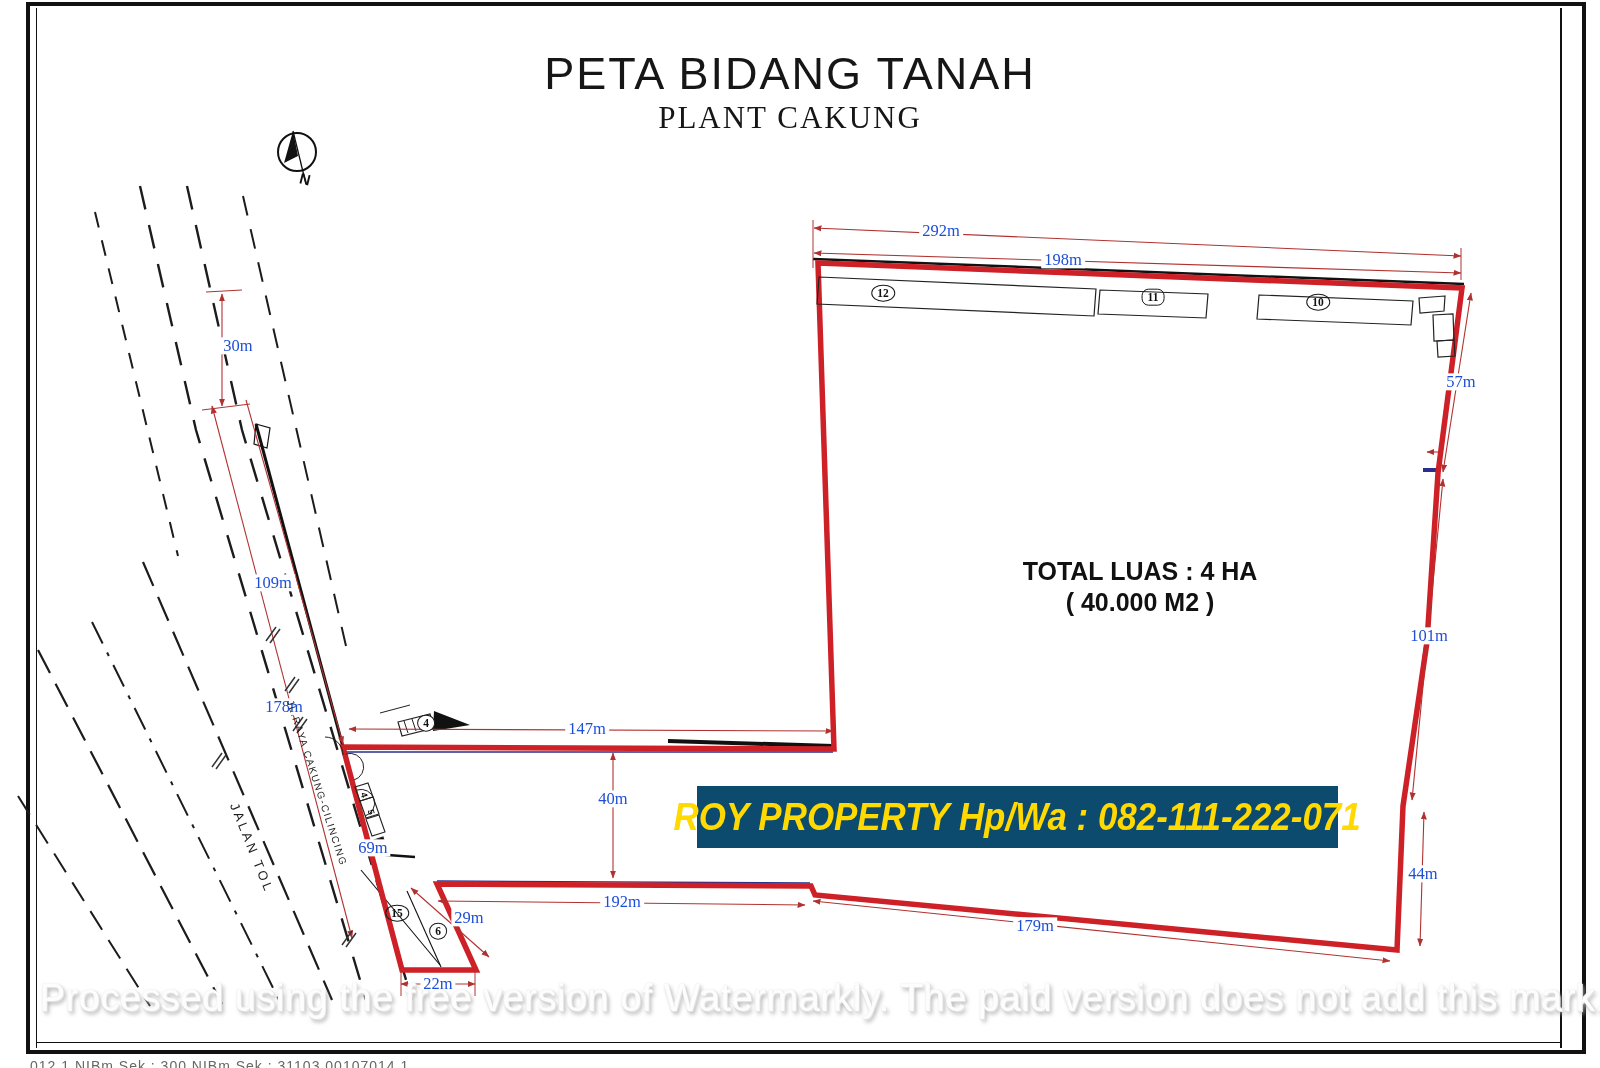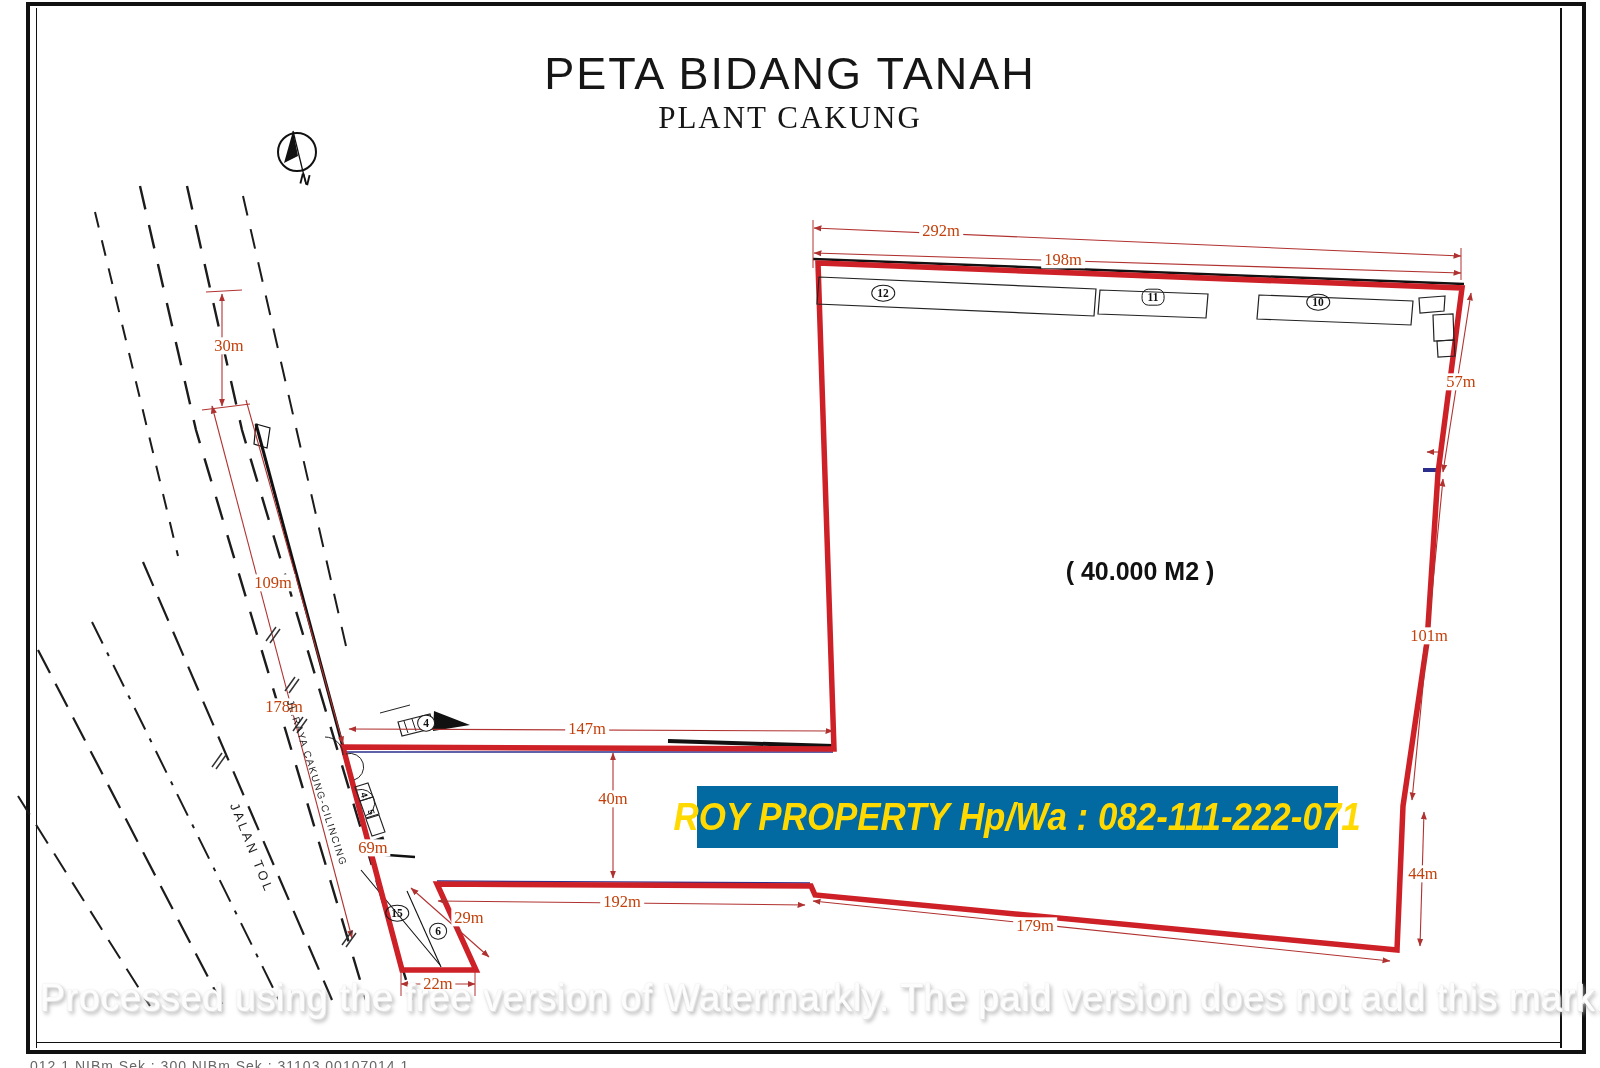--- a/index.html
+++ b/index.html
@@ -7,37 +7,37 @@
         font-family:"Liberation Sans",sans-serif;}
   
   .frame{position:absolute;background:#111;}
   
   .title-main{position:absolute;left:0;top:48px;width:1580px;text-align:center;
       font-size:45px;letter-spacing:2px;color:#161616;font-family:"Liberation Sans",sans-serif;}
   .title-sub{position:absolute;left:0;top:100px;width:1580px;text-align:center;
       font-size:31px;letter-spacing:2px;color:#161616;font-family:"Liberation Serif",serif;font-weight:500;}
   
   .lbl{position:absolute;transform:translate(-50%,-50%);font-family:"Liberation Serif",serif;
-      font-size:16.5px;color:#c2410c;background:#fff;padding:0 3px;white-space:nowrap;line-height:1.05;}
+      font-size:16.5px;color:#1d4ed8;background:#fff;padding:0 3px;white-space:nowrap;line-height:1.05;}
   
   .oval{position:absolute;transform:translate(-50%,-50%);border:1.3px solid #1a1a1a;border-radius:50%;
       font-family:"Liberation Serif",serif;font-weight:bold;font-size:11.5px;color:#111;
       padding:1px 5px;line-height:1.1;white-space:nowrap;}
   .oval.bgw{background:#fff;}
   
   .rot{position:absolute;transform:translate(-50%,-50%) rotate(68deg);white-space:nowrap;color:#1d1d1d;}
   .road-toll{font-size:13px;letter-spacing:3px;}
   .road-main{font-size:10px;letter-spacing:1.5px;transform:translate(-50%,-50%) rotate(72deg);}
   .unit-num{font-size:9px;color:#111;transform:translate(-50%,-50%) rotate(73deg);font-weight:bold;}
   .north-n{position:absolute;transform:translate(-50%,-50%) rotate(14deg);font-size:15px;font-weight:700;color:#111;}
   
   .area-note{position:absolute;left:980px;top:556px;width:320px;text-align:center;color:#111;
       font-weight:bold;font-size:25px;line-height:31px;font-family:"Liberation Sans",sans-serif;}
   
-  .banner{position:absolute;left:697px;top:786px;width:641px;height:62px;background:#0369a1;
+  .banner{position:absolute;left:697px;top:786px;width:641px;height:62px;background:#0c4a6e;
       display:flex;align-items:center;justify-content:center;}
   .banner span{font-style:italic;font-weight:bold;font-size:36px;color:#ffd900;
       letter-spacing:0px;transform:scale(.97,1.08);white-space:nowrap;}
   
   .watermark{position:absolute;left:40px;top:977px;width:1510px;text-align:center;
       font-size:38px;color:#fdfdfd;letter-spacing:.5px;white-space:nowrap;
       text-shadow:1px 1px 0 #e3e3e3,-1px -1px 0 #f8f8f8,2px 3px 4px #a8a8a8,0 0 2px #d5d5d5;}
   .footer-note{position:absolute;left:30px;top:1058px;font-size:14px;color:#676767;letter-spacing:1px;white-space:nowrap;}
   svg{position:absolute;left:0;top:0;}
 </style>
@@ -179,38 +179,39 @@
   <span class="lbl" style="left:1063px;top:260px;">198m</span>
   <span class="lbl" style="left:1461px;top:382px;">57m</span>
   <span class="lbl" style="left:1429px;top:636px;">101m</span>
   <span class="lbl" style="left:1423px;top:874px;">44m</span>
   <span class="lbl" style="left:1035px;top:926px;">179m</span>
   <span class="lbl" style="left:622px;top:902px;">192m</span>
   <span class="lbl" style="left:469px;top:918px;">29m</span>
   <span class="lbl" style="left:438px;top:984px;">22m</span>
   <span class="lbl" style="left:587px;top:729px;">147m</span>
   <span class="lbl" style="left:613px;top:799px;">40m</span>
-  <span class="lbl" style="left:229px;top:346px;">30m</span>
+  <span class="lbl" style="left:238px;top:346px;">30m</span>
   <span class="lbl" style="left:273px;top:583px;">109m</span>
   <span class="lbl" style="left:284px;top:707px;">178m</span>
   <span class="lbl" style="left:341px;top:848px;margin-left:32px;">69m</span>
 
   <span class="oval" style="left:883px;top:293px;">12</span>
   <span class="oval" style="left:1153px;top:297px;border-radius:7px;">11</span>
   <span class="oval" style="left:1318px;top:302px;">10</span>
   <span class="oval bgw" style="left:426px;top:723px;">4</span>
   <span class="oval" style="left:397px;top:913px;">15</span>
   <span class="oval" style="left:438px;top:931px;">6</span>
   <span class="rot unit-num" style="left:364px;top:795px;">4</span>
   <span class="rot unit-num" style="left:371px;top:812px;">5</span>
 
   <span class="rot road-toll" style="left:252px;top:848px;">JALAN TOL</span>
   <span class="rot road-main" style="left:317px;top:783px;">JL.RAYA CAKUNG-CILINCING</span>
 
   <div class="area-note">
+    <div>TOTAL LUAS : 4 HA</div>
     <div>( 40.000 M2 )</div>
   </div>
 
   <div class="banner">
     <span>ROY PROPERTY Hp/Wa : 082-111-222-071</span>
   </div>
 
   <div class="watermark">Processed using the free version of Watermarkly. The paid version does not add this mark.</div>
 
   <div class="footer-note">012 1 NIBm    Sek : 300 NIBm    Sek : 31103 00107014 1</div>

